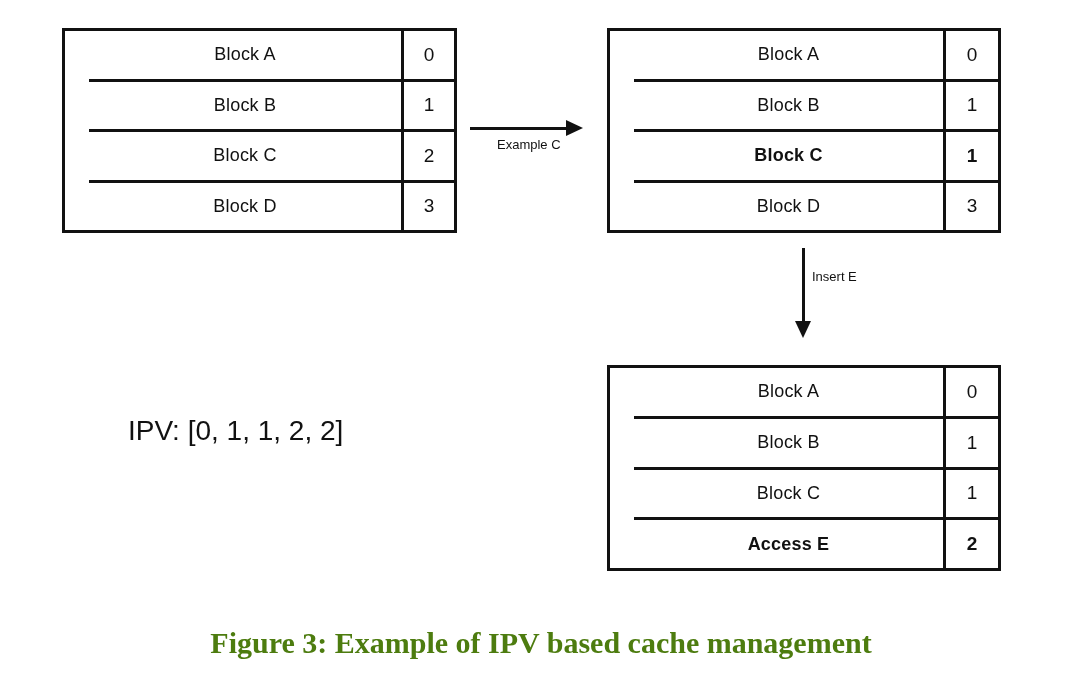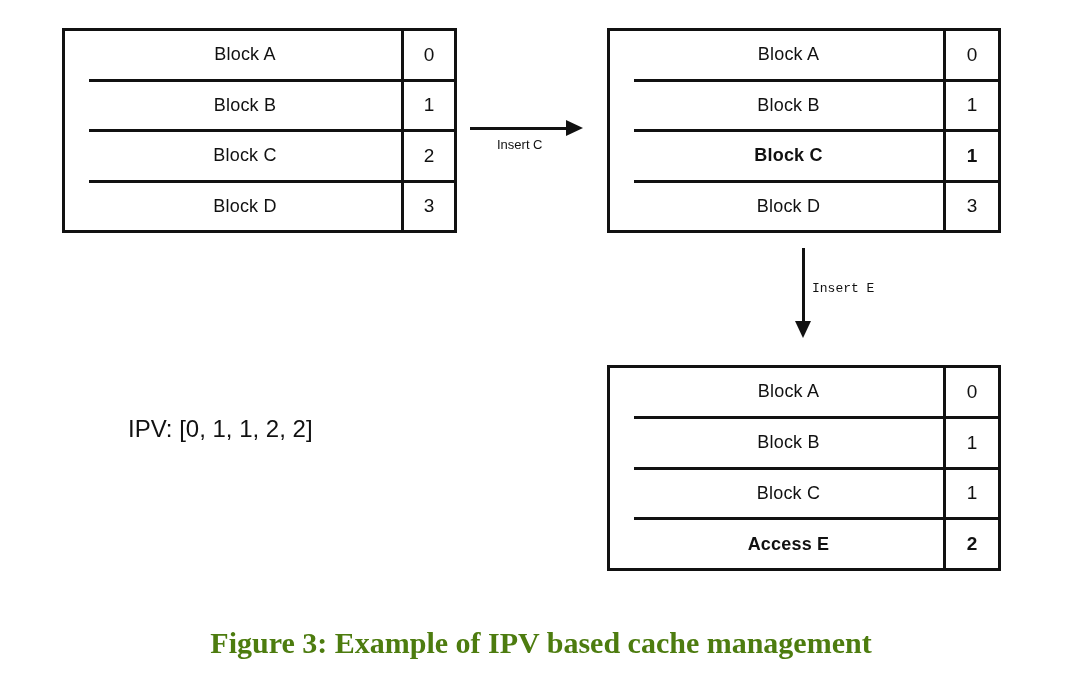--- a/index.html
+++ b/index.html
@@ -122,28 +122,28 @@
     border-right: 8px solid transparent;
     border-top: 17px solid #111111;
   }
   .arrow-label {
     position: absolute;
     font-size: 13px;
     color: #111111;
     white-space: nowrap;
   }
   #label-access-c { left: 497px; top: 137px; }
-  #label-insert-e { left: 812px; top: 281px; font-family: Liberation Mono, monospace; }
+  #label-insert-e { left: 812px; top: 269px; }
 
   
   #ipv-text {
     position: absolute;
     left: 128px;
     top: 415px;
-    font-size: 24px;
+    font-size: 28px;
     color: #111111;
     white-space: nowrap;
   }
 
   
   #figure-caption {
     position: absolute;
     left: 0;
     right: 0;
     top: 626px;
@@ -176,21 +176,21 @@
     <div class="cache-row">
       <div class="cell-label">Block D</div>
       <div class="cell-value">3</div>
     </div>
   </div>
 
   <div class="arrow-h">
     <div class="shaft"></div>
     <div class="head"></div>
   </div>
-  <div class="arrow-label" id="label-access-c">Insert C</div>
+  <div class="arrow-label" id="label-access-c">Example C</div>
 
   <div class="cache-table" id="table-2">
     <div class="cache-row">
       <div class="cell-label">Block A</div>
       <div class="cell-value">0</div>
     </div>
     <div class="cache-row">
       <div class="cell-label">Block B</div>
       <div class="cell-value">1</div>
     </div>

